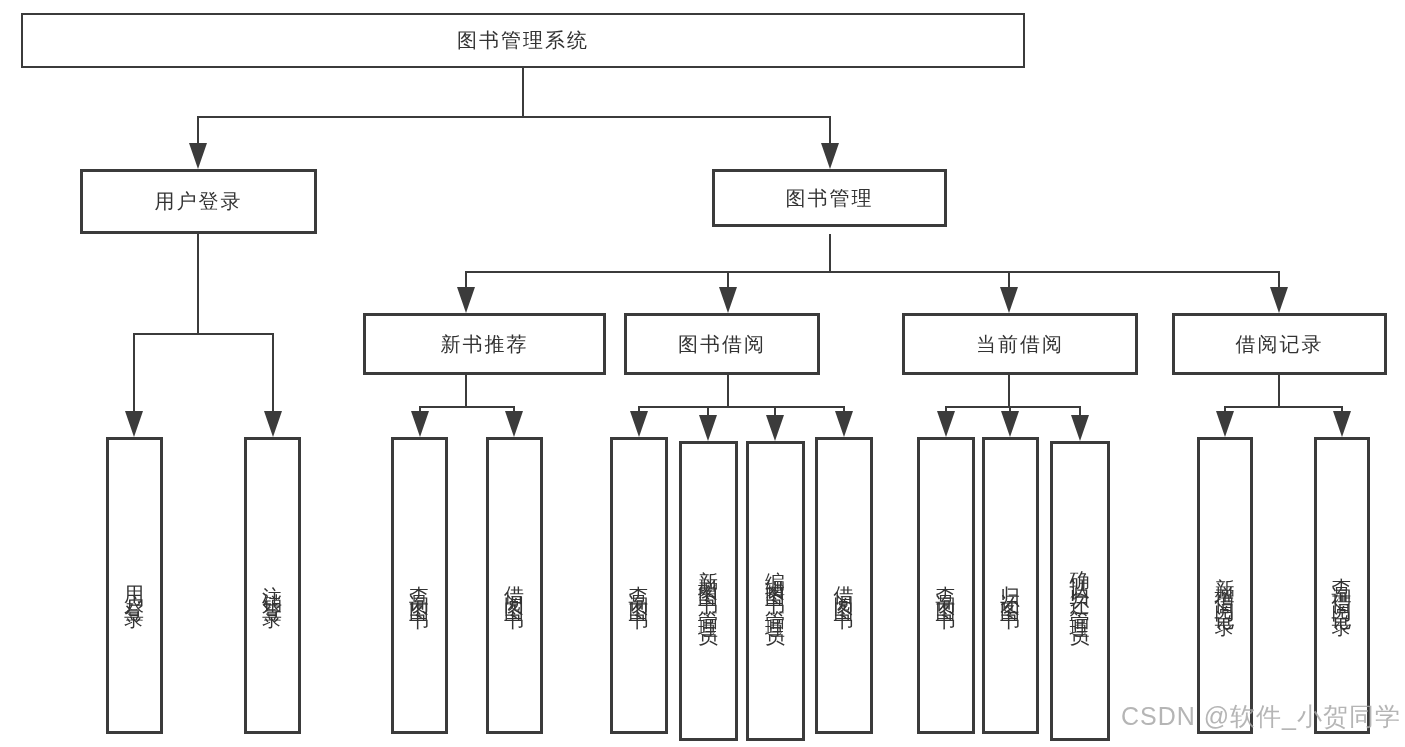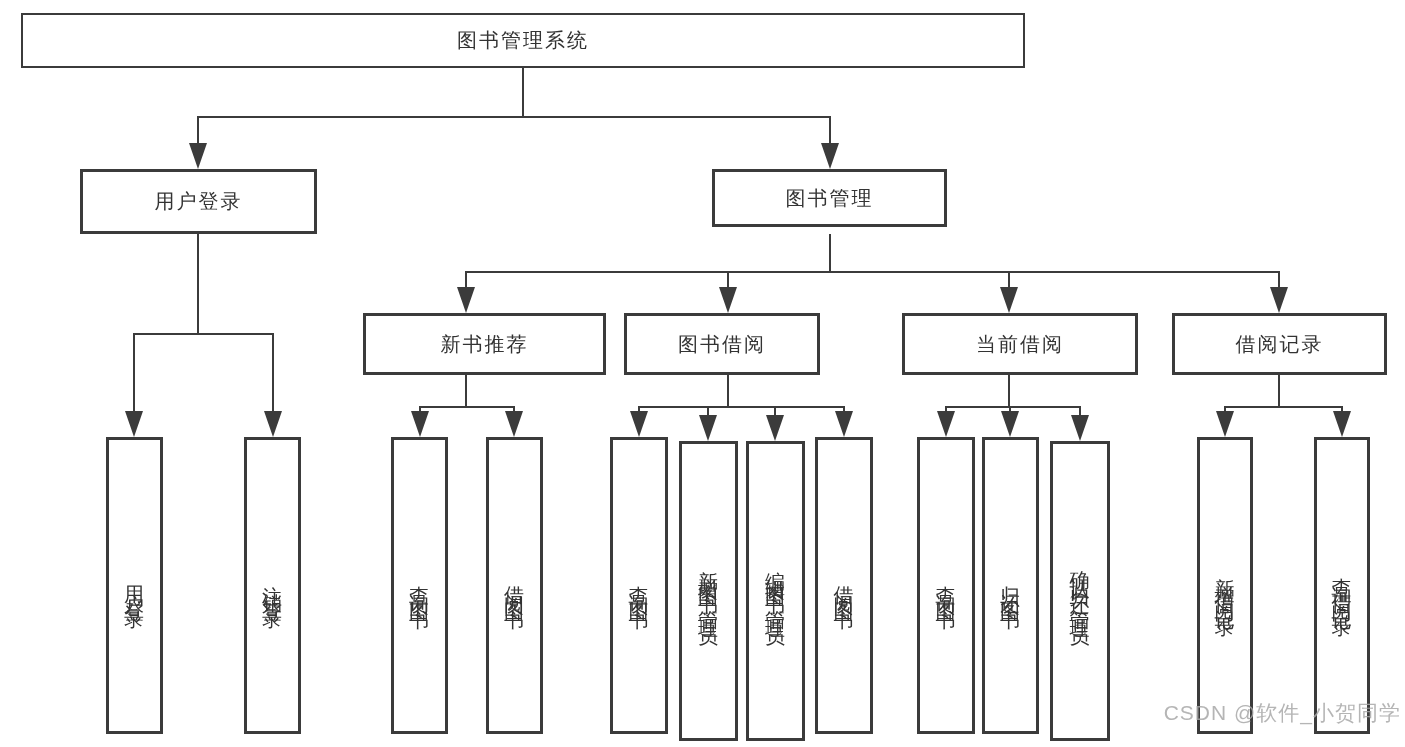--- a/index.html
+++ b/index.html
@@ -34,22 +34,22 @@
   .hline{height:2px;}
   .arrow{
     position:absolute;
     width:0;height:0;
     border-left:9px solid transparent;
     border-right:9px solid transparent;
     border-top:26px solid #3b3b3b;
   }
   #watermark{
     position:absolute;
-    right:4px;bottom:20px;
-    font-size:21px;
+    right:4px;bottom:14px;
+    font-size:25px;
     color:rgba(168,168,168,0.85);
     letter-spacing:1px;
     white-space:nowrap;
   }
 </style>
 </head>
 <body>
 
 <div id="canvas">
 

